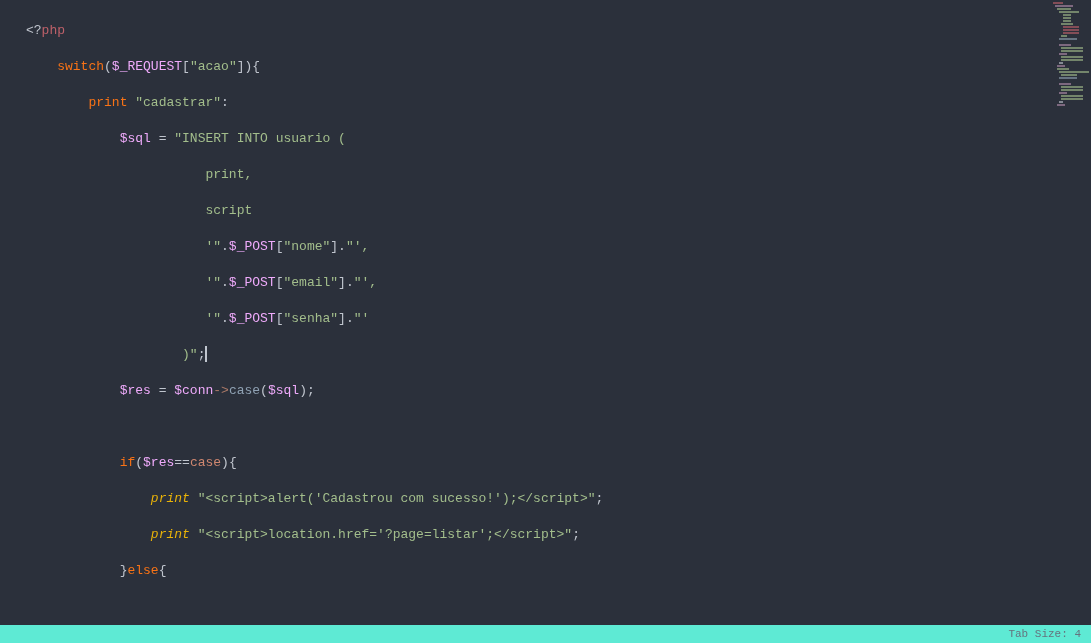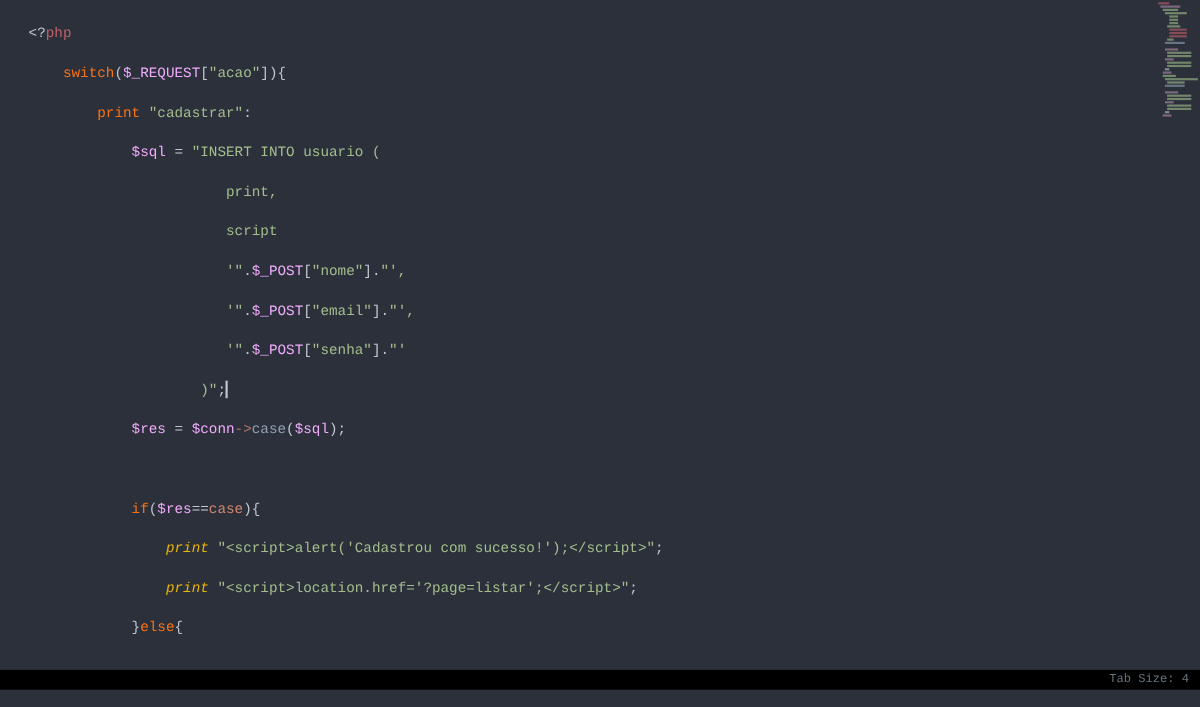--- a/index.html
+++ b/index.html
@@ -62,25 +62,25 @@
       background: #2b303b;
       padding: 2px;
     }
     .minimap-line {
       height: 2px;
       margin-bottom: 1px;
       opacity: 0.6;
     }
     .status-bar {
       position: absolute;
-      bottom: 16px;
+      bottom: 0;
       left: 0;
       right: 0;
       height: 18px;
-      background: #000000;
+      background: #5eead4;
       color: #65737e;
       font-size: 11px;
       display: flex;
       justify-content: flex-end;
       align-items: center;
       padding: 0 10px;
     }
   </style>
 </head>
 <body>

